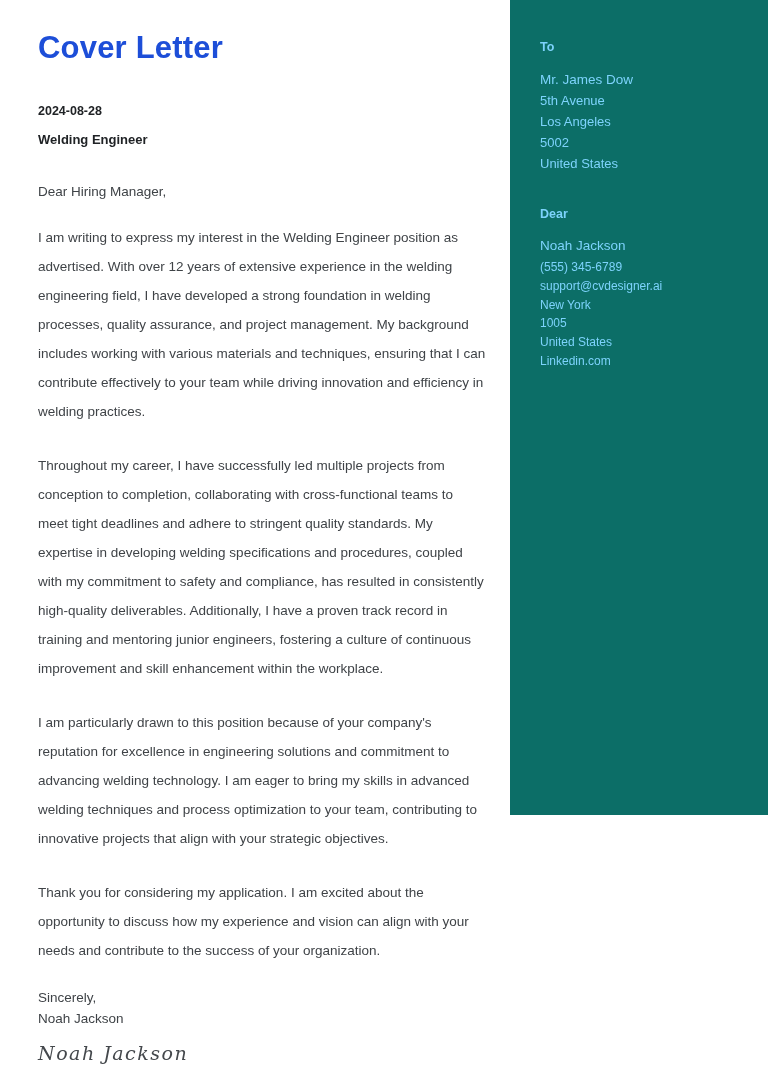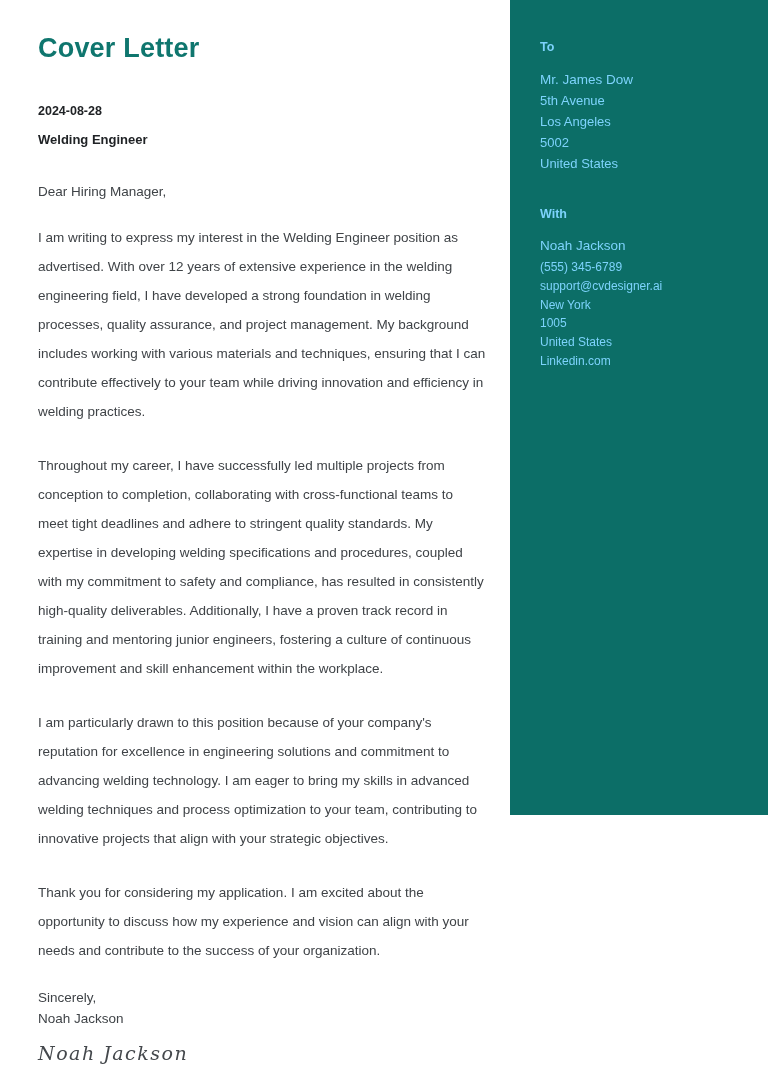--- a/index.html
+++ b/index.html
@@ -16,24 +16,24 @@
   
   .main {
     position: absolute;
     left: 38px;
     top: 32px;
     width: 448px;
     color: #3f4347;
   }
   .doc-title {
     margin: 0;
-    font-size: 27px;
+    font-size: 31px;
     line-height: 32px;
     font-weight: 700;
-    color: #0f766e;
+    color: #1d4ed8;
     letter-spacing: 0.2px;
   }
   .meta-date {
     margin-top: 40px;
     font-size: 12.5px;
     line-height: 15px;
     font-weight: 700;
     color: #202326;
   }
   .meta-job {
@@ -137,21 +137,21 @@
     <div class="to-block">
       <div class="side-label">To</div>
       <div class="side-name">Mr. James Dow</div>
       <div class="side-line">5th Avenue</div>
       <div class="side-line">Los Angeles</div>
       <div class="side-line">5002</div>
       <div class="side-line">United States</div>
     </div>
 
     <div class="from-block">
-      <div class="side-label">With</div>
+      <div class="side-label">Dear</div>
       <div class="side-name">Noah Jackson</div>
       <div class="side-line">(555) 345-6789</div>
       <div class="side-line">support@cvdesigner.ai</div>
       <div class="side-line">New York</div>
       <div class="side-line">1005</div>
       <div class="side-line">United States</div>
       <div class="side-line">Linkedin.com</div>
     </div>
 
   </div>

